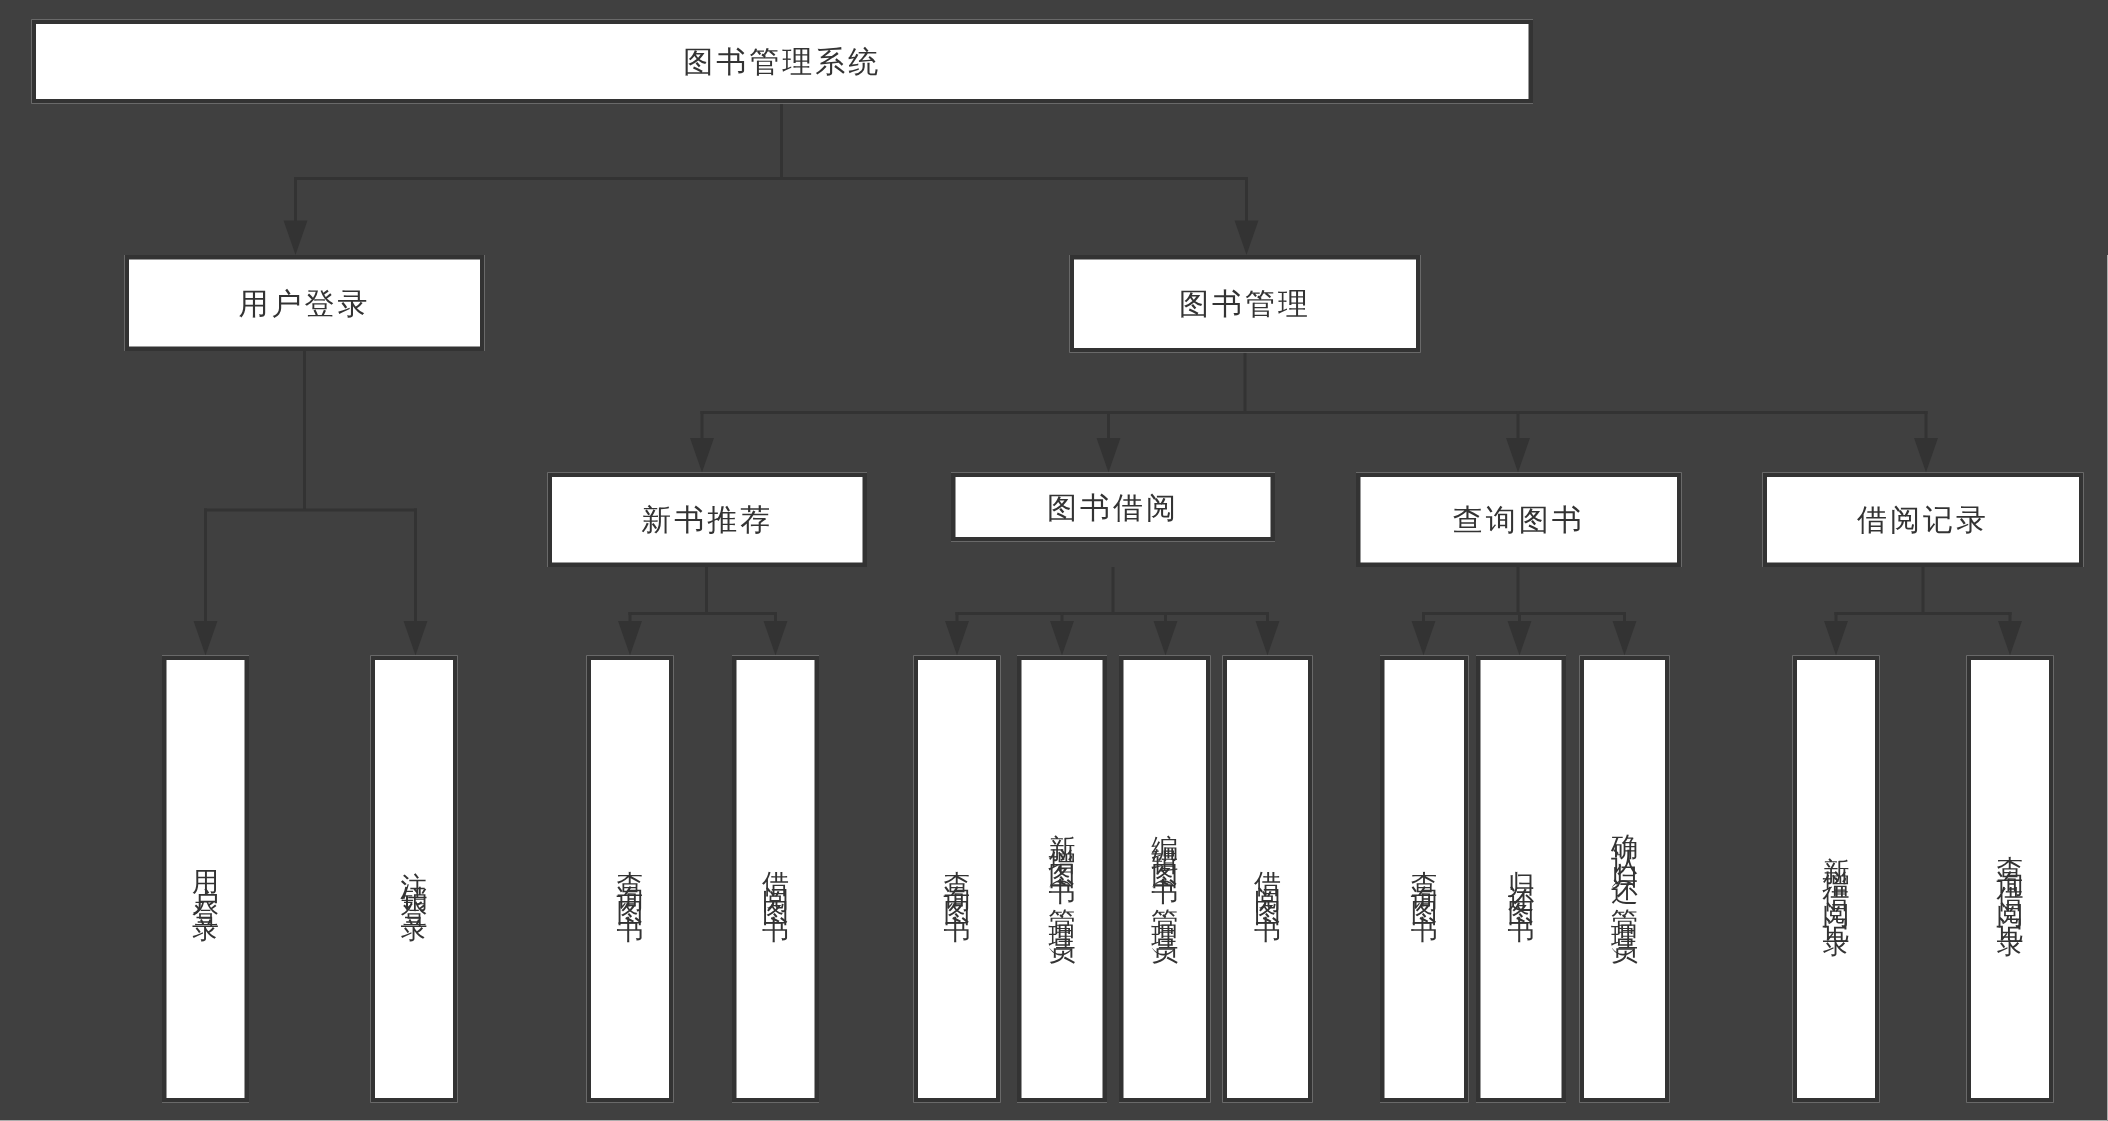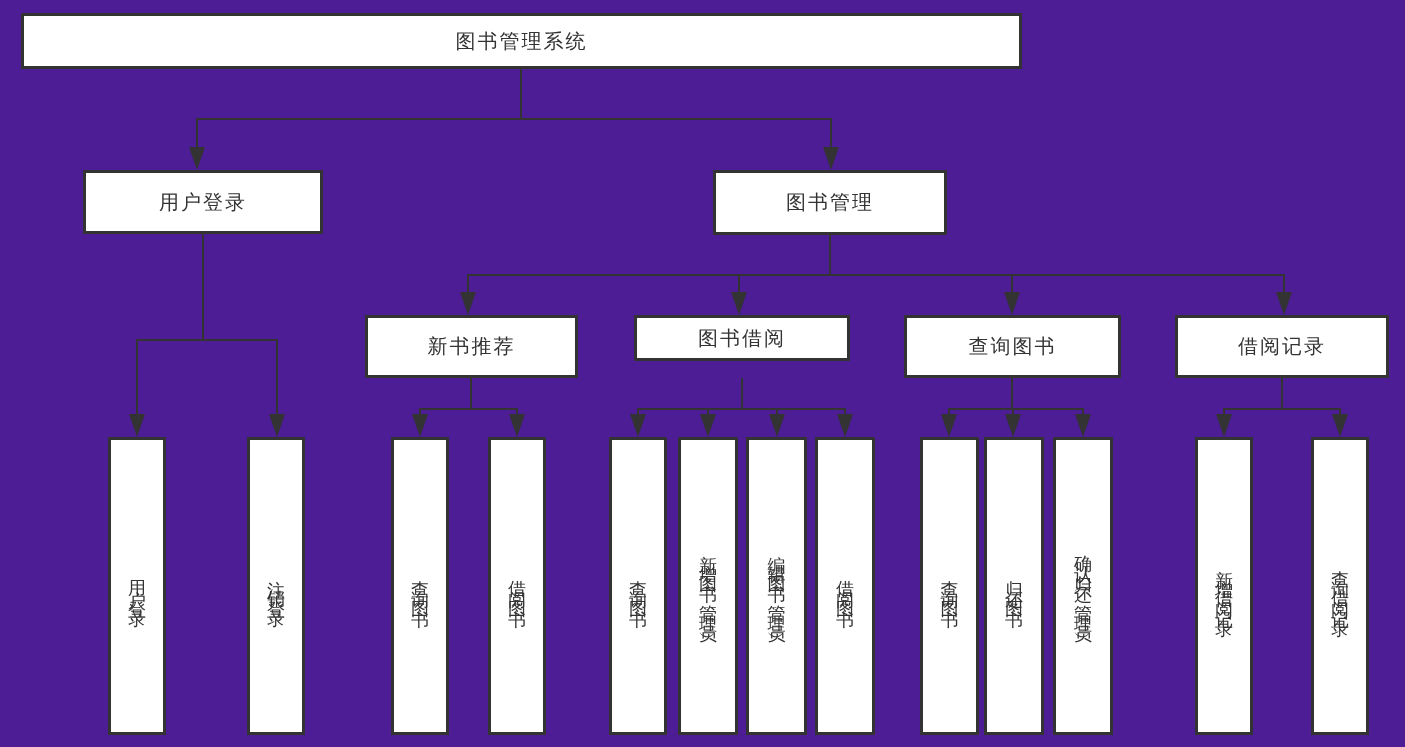--- a/index.html
+++ b/index.html
@@ -1,16 +1,16 @@
 <!DOCTYPE html>
 <html><head>
 <meta charset="utf-8">
 <style>
   html,body{margin:0;padding:0;background:#fff;}
-  .canvas{position:relative;width:1405px;height:747px;background:#4c1d95;overflow:hidden;
+  .canvas{position:relative;width:1405px;height:747px;background:#404040;overflow:hidden;
           font-family:"Liberation Sans","DejaVu Sans",sans-serif;color:#333;}
   .box{position:absolute;background:#fff;border:3px solid #333;box-sizing:border-box;
        display:flex;align-items:center;justify-content:center;color:#333;}
   .box-h{font-size:20px;letter-spacing:2px;white-space:nowrap;}
   .box-v{writing-mode:vertical-rl;font-size:18px;letter-spacing:10px;line-height:1;}
   .hline{position:absolute;height:2px;background:#333;}
   .vline{position:absolute;width:2px;background:#333;}
   .arrow{position:absolute;width:0;height:0;
          border-left:8px solid transparent;border-right:8px solid transparent;
          border-top:23px solid #333;}

